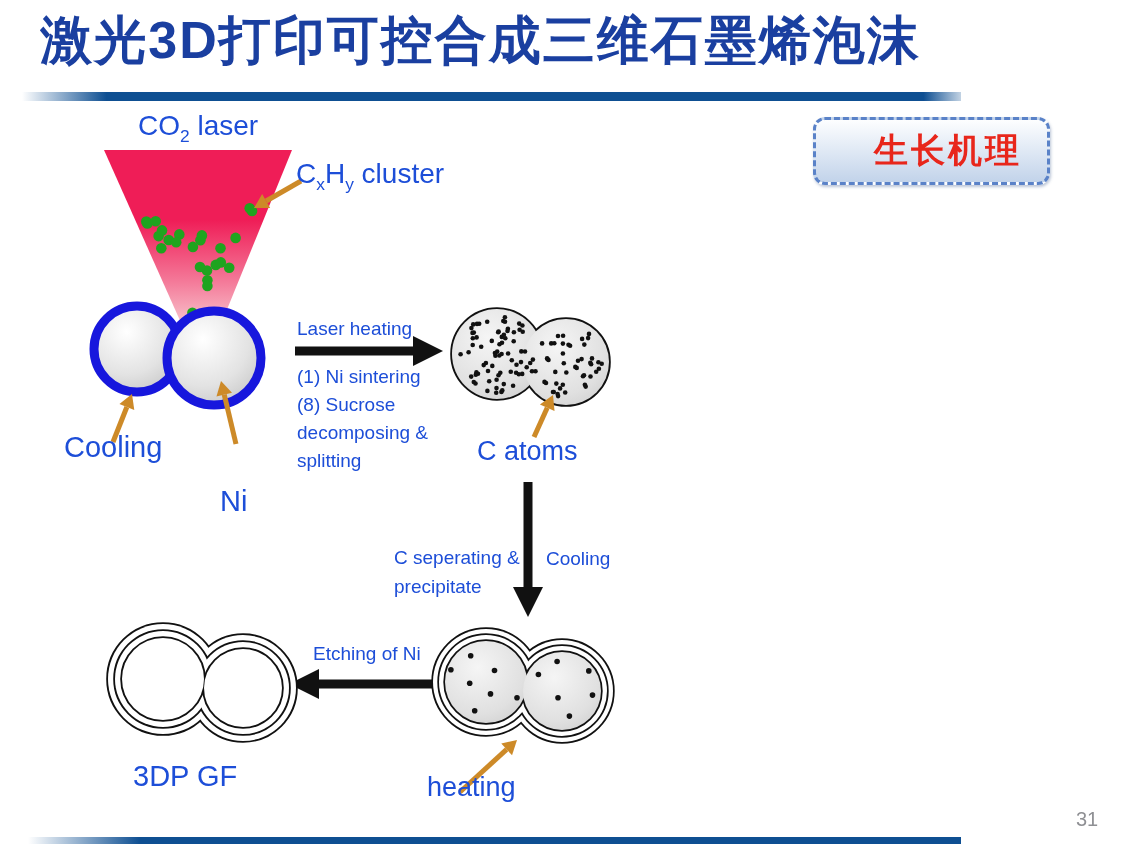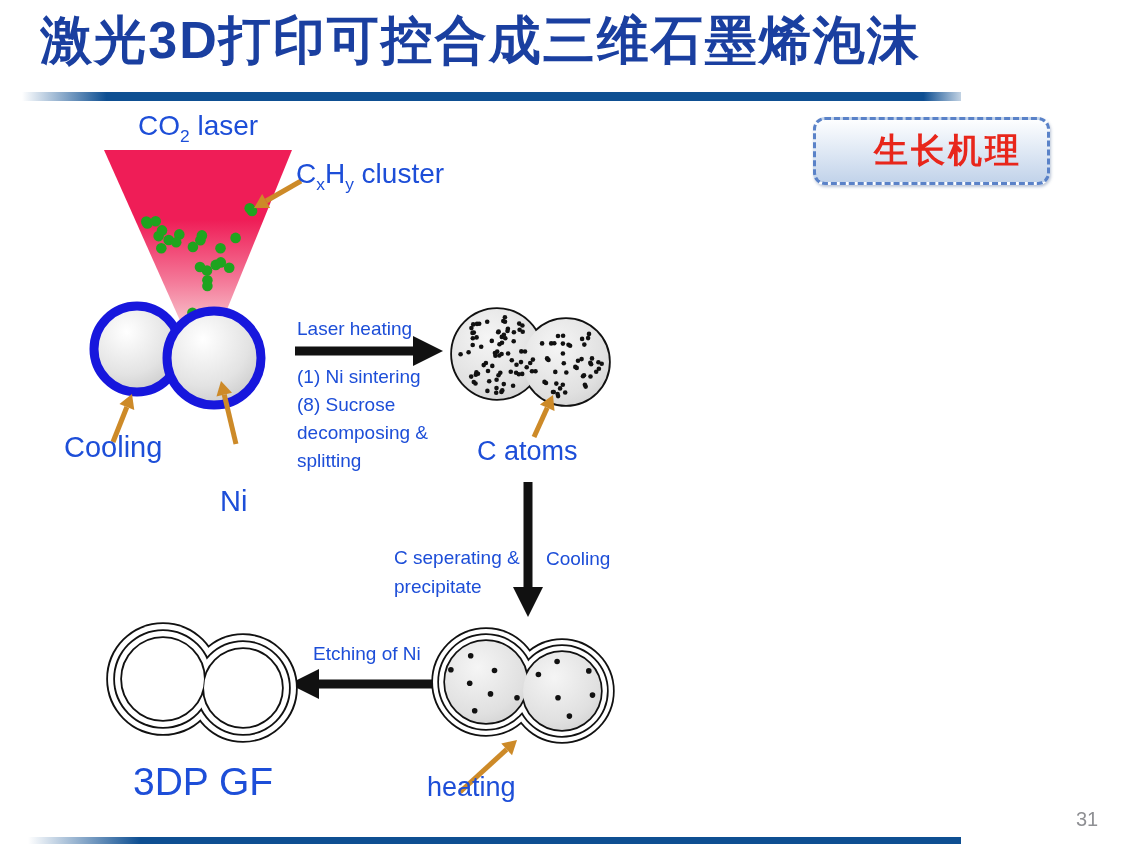--- a/index.html
+++ b/index.html
@@ -26,21 +26,21 @@
   .cxhy{left:296px;top:158px;font-size:28px;}
   .laserheating{left:297px;top:318px;font-size:19px;}
   .steps{left:297px;top:363px;font-size:19px;line-height:28px;}
   .sucrose{left:64px;top:431px;font-size:29px;}
   .ni{left:220px;top:437px;font-size:29px;margin-top:48px;}
   .catoms{left:477px;top:436px;font-size:27px;}
   .csep{left:394px;top:512px;font-size:19px;line-height:29px;margin-top:31px;}
   .cooling{left:546px;top:524px;font-size:19px;margin-top:24px;}
   .etching{left:313px;top:643px;font-size:19px;}
   .graphenelbl{left:427px;top:772px;font-size:27px;}
-  .gf{left:133px;top:760px;font-size:39px;}
+  .gf{left:133px;top:760px;font-size:29px;}
 
   .badge{position:absolute;left:813px;top:117px;width:198px;height:62px;z-index:3;
          border:3px dashed var(--badge-border);border-radius:12px;
          background:linear-gradient(180deg,var(--badge-bg-top) 0%,var(--badge-bg-bottom) 100%);
          display:flex;align-items:center;justify-content:center;
          font-size:34px;font-weight:bold;letter-spacing:3px;color:var(--badge-red);
          box-shadow:1px 2px 3px rgba(60,90,140,.35);padding-left:33px;}
 
   .mech{position:absolute;left:681px;top:203px;z-index:3;color:#000;}
   .mech div{height:58px;line-height:58px;font-size:31px;white-space:nowrap;}

